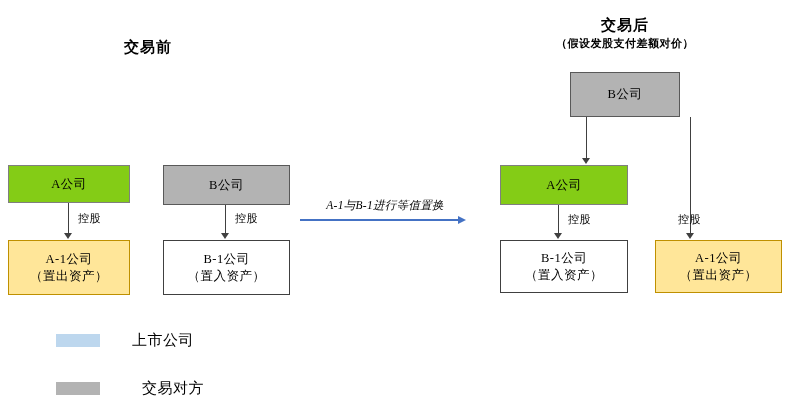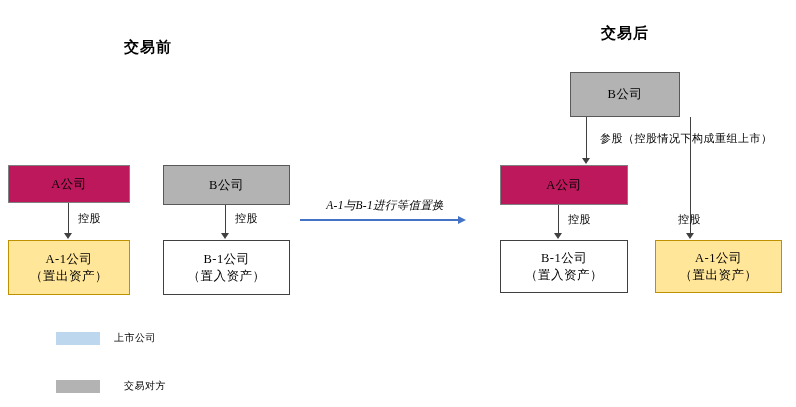--- a/index.html
+++ b/index.html
@@ -46,21 +46,21 @@
     align-items: center;
     justify-content: center;
     text-align: center;
     font-size: 12.5px;
     line-height: 1.35;
     letter-spacing: 0.5px;
     background: #ffffff;
   }
   .box .line1 { display: block; white-space: nowrap; }
   .box .line2 { display: block; white-space: nowrap; }
-  .box.blue   { background: #be185d; border-color: #7f7f7f; }
+  .box.blue   { background: #84cc16; border-color: #7f7f7f; }
   .box.yellow { background: #ffe699; border-color: #bf9000; font-family: Liberation Serif, serif; }
   .box.gray   { background: #b3b3b3; border-color: #595959; }
   .box.white  { background: #ffffff; border-color: #404040; }
 
   
   .vline {
     background: #404040;
     width: 1px;
   }
   .arrowhead {
@@ -97,22 +97,22 @@
   
   .legend-row {
     display: flex;
     align-items: center;
   }
   .legend-swatch {
     width: 44px;
     height: 13px;
   }
   .legend-label {
-    font-size: 10px;
-    margin-left: 14px;
+    font-size: 15px;
+    margin-left: 32px;
     white-space: nowrap;
     letter-spacing: 0.5px;
   }
 </style>
 </head>
 <body>
 
 <div id="canvas">
 
   <div class="abs section-title" style="left:88px; top:16px; width:120px;margin-top:22px;">交易前</div>
@@ -142,29 +142,29 @@
     <span class="line1">B-1公司</span>
     <span class="line2">（置入资产）</span>
   </div>
 
   <div class="abs mid-text" style="left:295px; top:198px; width:180px;">A-1与B-1进行等值置换</div>
 
   <div class="abs mid-arrow-line" style="left:300px; top:219px; width:158px;"></div>
   <div class="abs mid-arrow-head" style="left:458px; top:216px;"></div>
 
 
-  <div class="abs section-title" style="left:565px; top:16px; width:120px;margin-top:8px;">交易后</div>
+  <div class="abs section-title" style="left:565px; top:16px; width:120px;">交易后</div>
+  <div class="abs section-subtitle" style="left:545px; top:36px; width:160px;">（假设发股支付差额对价）</div>
 
   <div class="abs box gray" style="left:570px; top:72px; width:110px; height:45px;">
     <span class="line1">B公司</span>
   </div>
 
   <div class="abs vline" style="left:586px; top:117px; height:42px;"></div>
   <div class="abs arrowhead" style="left:582px; top:158px;"></div>
-  <div class="abs edge-label" style="left:600px; top:131px;">参股（控股情况下构成重组上市）</div>
 
   <div class="abs vline" style="left:690px; top:117px; height:92px;"></div>
   <div class="abs arrowhead" style="left:686px; top:233px;"></div>
   <div class="abs vline" style="left:690px; top:209px; height:25px;"></div>
   <div class="abs edge-label" style="left:678px; top:212px;">控股</div>
 
   <div class="abs box blue" style="left:500px; top:165px; width:128px; height:40px;">
     <span class="line1">A公司</span>
   </div>
 

